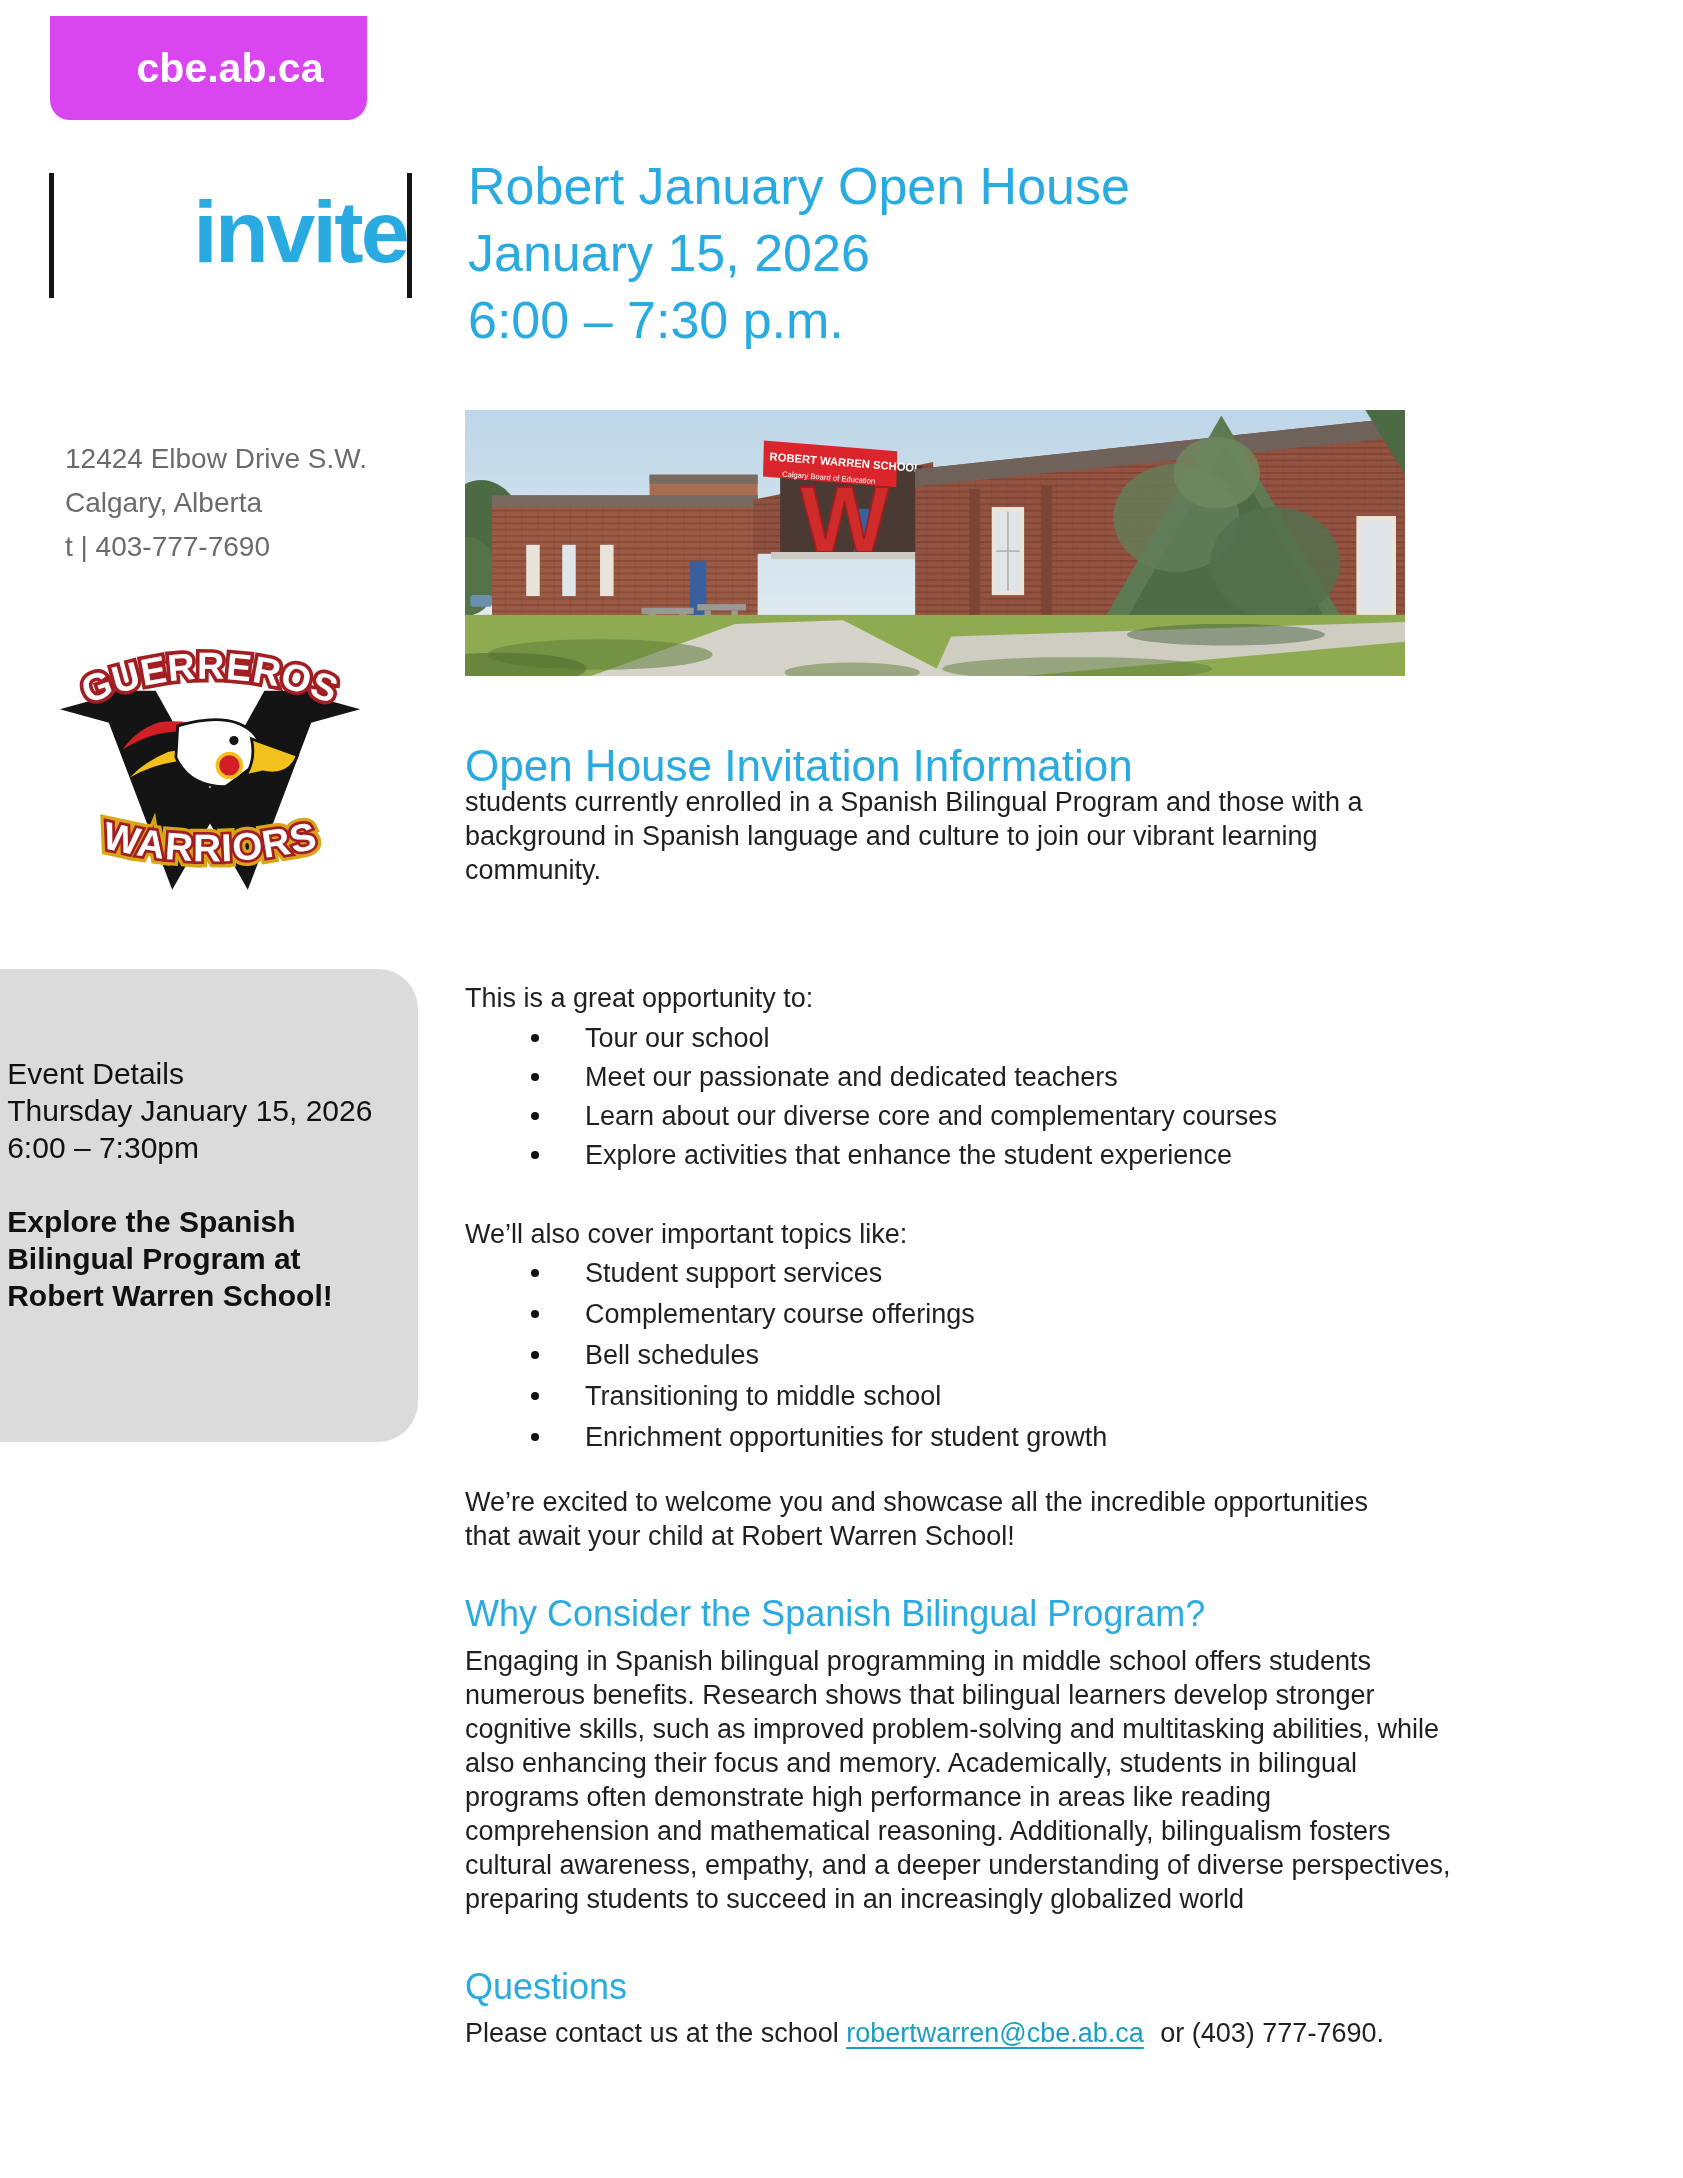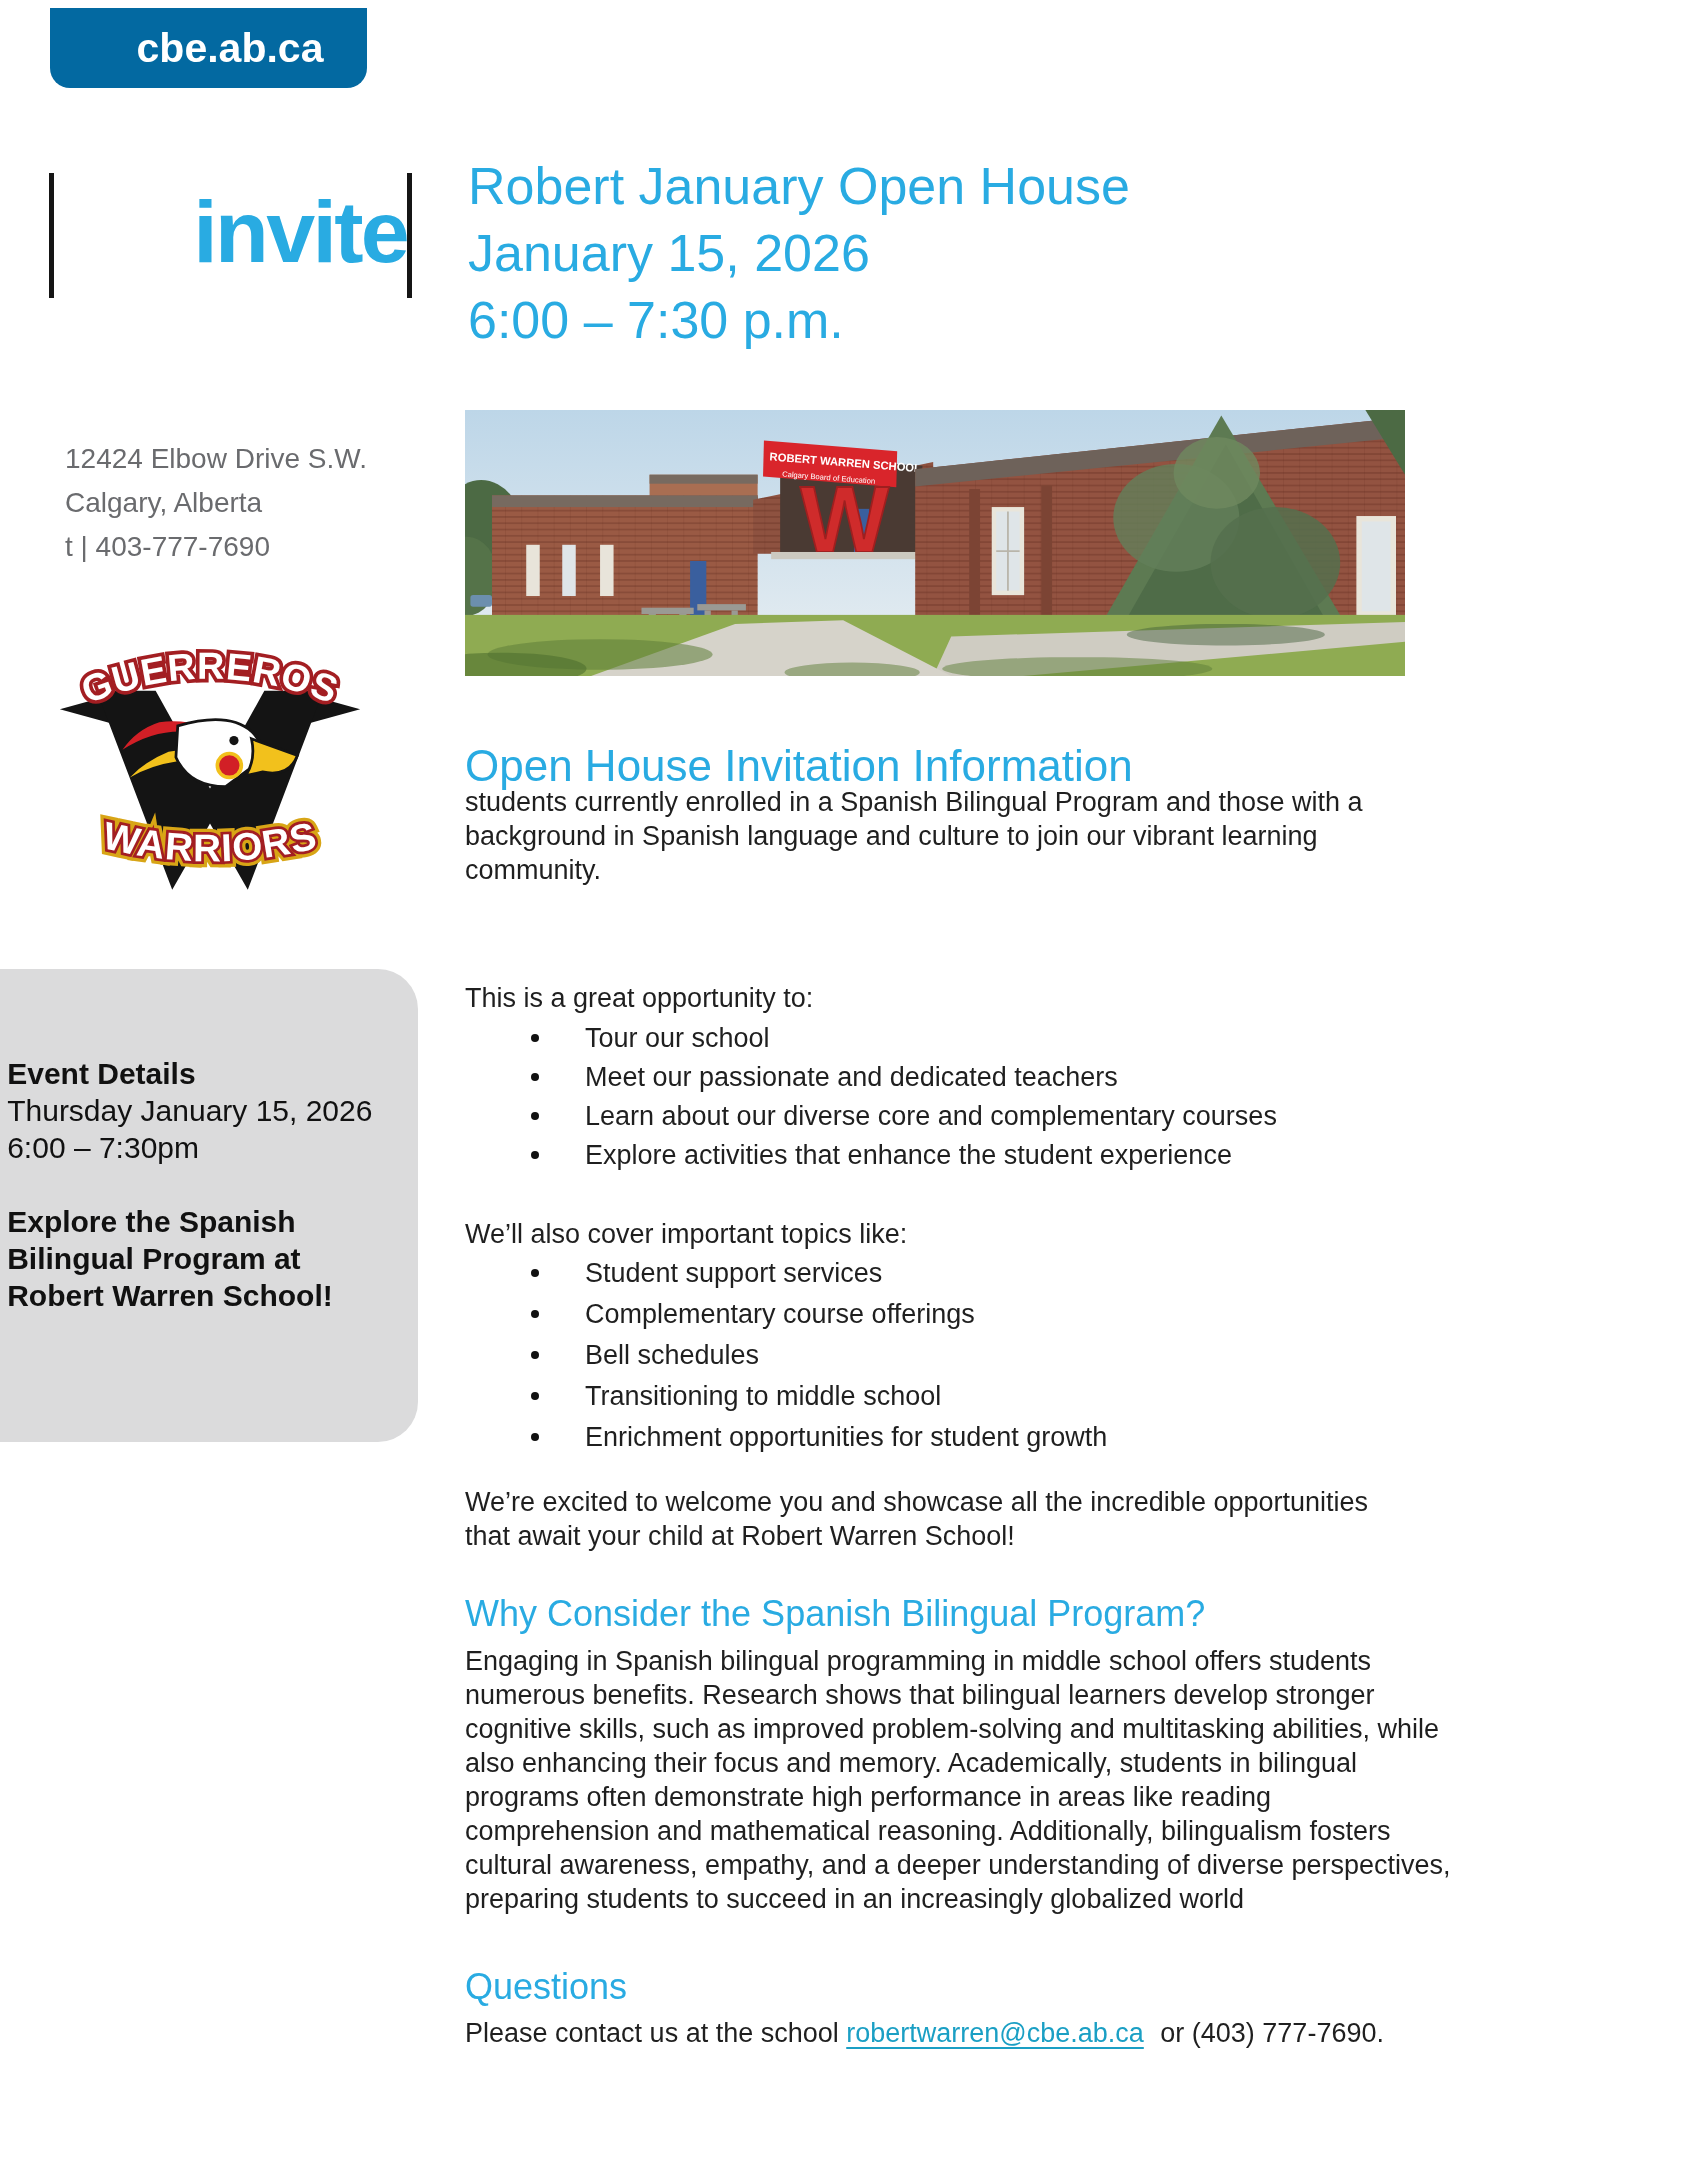--- a/index.html
+++ b/index.html
@@ -1,21 +1,21 @@
 <!DOCTYPE html>
 <html style="font-size:14.4px"><head>
 <meta charset="utf-8">
 <style>
   * { margin:0; padding:0; box-sizing:border-box; }
   html,body { background:#ffffff; }
   body { width:1683px; height:2178px; position:relative; font-family:"Liberation Sans", sans-serif; color:#1f1f1f; overflow:hidden; }
   .abs { position:absolute; }
 
   
-  .badge { left:50px; top:8px; width:317px; height:80px; background:#0369a1; border-radius:0 0 20px 20px;
+  .badge { left:50px; top:16px; width:317px; height:104px; background:#d946ef; border-radius:0 0 20px 20px;
            display:flex; align-items:center; justify-content:center; padding-left:43px;
            color:#ffffff; font-size:41px; font-weight:bold; }
 
   
   .vbar { width:4.5px; height:125px; background:#151515; top:173px; }
   .bar-l { left:49px; }
   .bar-r { left:407px; }
   .invite { left:83px; top:169px; width:324px; text-align:right; color:#29abe2;
             font-size:88px; font-weight:bold; letter-spacing:-2.7px; line-height:126px; }
 
@@ -29,21 +29,21 @@
   .photo { left:465px; top:410px; width:940px; height:266px; }
   .photo svg { display:block; width:100%; height:100%; }
 
   
   .wlogo { left:58px; top:637px; width:304px; height:268px; }
   .wlogo svg { display:block; width:100%; height:100%; }
 
   
   .ebox { left:0; top:969px; width:418px; height:473px; background:#dbdbdc; border-radius:0 40px 40px 0;
           padding:86px 9px 0 7.2px; font-size:30px; line-height:37px; color:#111; }
-  .ebox .b { font-weight:bold; }
+  .ebox .b { font-weight:normal; }
   .ebox .sp { height:37px; }
   .ebox .promo { font-weight:bold; width:344px; }
 
   
   .h1 { left:465px; top:713px; color:#29abe2; font-size:44px; font-weight:400;margin-top:28px; }
   .h2 { color:#29abe2; font-size:36px; font-weight:400; }
   .body-lines div { font-size:27px; line-height:34px; white-space:pre; }
   .lead { font-size:27px; line-height:34px; }
   .blist .row { display:flex; height:39px; align-items:flex-start; }
   .blist.wide .row { height:41px; }

